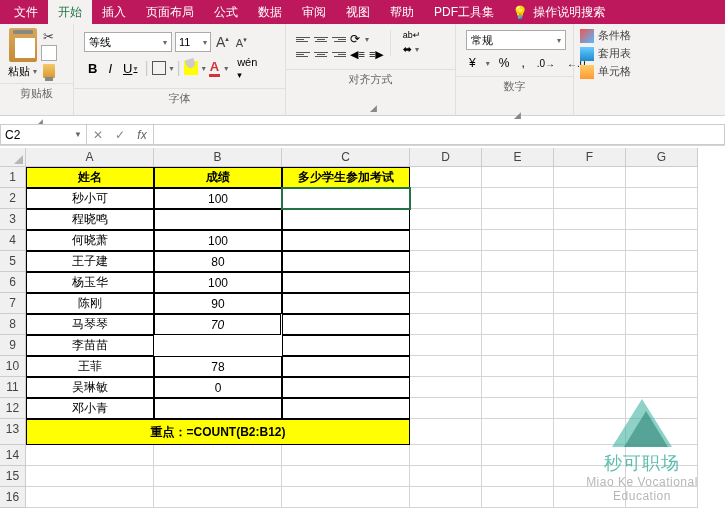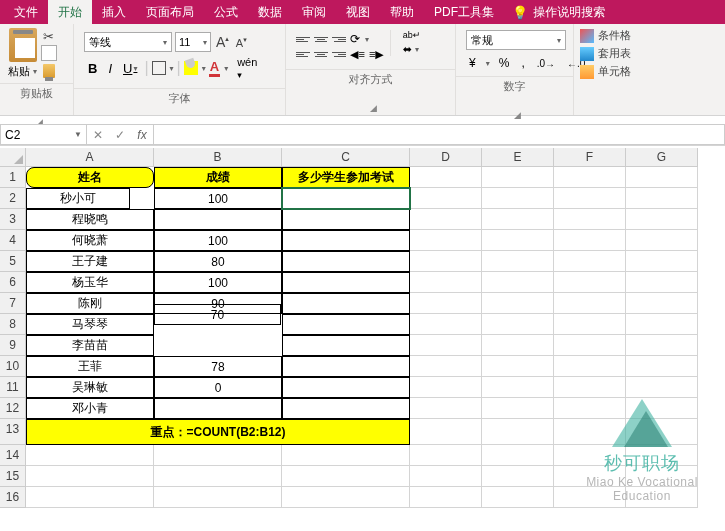--- a/index.html
+++ b/index.html
@@ -387,43 +387,43 @@
       <div class="cell " style="left: 456px; top: 299px; width: 72px; height: 21px;"></div>
       <div class="cell " style="left: 528px; top: 299px; width: 72px; height: 21px;"></div>
       <div class="cell " style="left: 600px; top: 299px; width: 72px; height: 21px;"></div>
       <div class="cell " style="left: 0px; top: 320px; width: 128px; height: 21px;"></div>
       <div class="cell " style="left: 128px; top: 320px; width: 128px; height: 21px;"></div>
       <div class="cell " style="left: 256px; top: 320px; width: 128px; height: 21px;"></div>
       <div class="cell " style="left: 384px; top: 320px; width: 72px; height: 21px;"></div>
       <div class="cell " style="left: 456px; top: 320px; width: 72px; height: 21px;"></div>
       <div class="cell " style="left: 528px; top: 320px; width: 72px; height: 21px;"></div>
       <div class="cell " style="left: 600px; top: 320px; width: 72px; height: 21px;"></div>
-      <div class="cell hdr thick" style="left: 0px; top: 0px; width: 128px; height: 21px; border-radius: 8px;">姓名</div>
+      <div class="cell hdr thick" style="left: 0px; top: 0px; width: 128px; height: 21px;">姓名</div>
       <div class="cell hdr thick" style="left: 128px; top: 0px; width: 128px; height: 21px;">成绩</div>
       <div class="cell hdr thick" style="left: 256px; top: 0px; width: 128px; height: 21px;">多少学生参加考试</div>
-      <div class="cell thick" style="left: 0px; top: 21px; width: 104px; height: 21px;">秒小可</div>
+      <div class="cell thick" style="left: 0px; top: 21px; width: 128px; height: 21px;">秒小可</div>
       <div class="cell thick" style="left: 128px; top: 21px; width: 128px; height: 21px;">100</div>
       <div class="cell thick" style="left: 256px; top: 21px; width: 128px; height: 21px;"></div>
       <div class="cell thick" style="left: 0px; top: 42px; width: 128px; height: 21px;">程晓鸣</div>
       <div class="cell thick" style="left: 128px; top: 42px; width: 128px; height: 21px;"></div>
       <div class="cell thick" style="left: 256px; top: 42px; width: 128px; height: 21px;"></div>
       <div class="cell thick" style="left: 0px; top: 63px; width: 128px; height: 21px;">何晓萧</div>
       <div class="cell thick" style="left: 128px; top: 63px; width: 128px; height: 21px;">100</div>
       <div class="cell thick" style="left: 256px; top: 63px; width: 128px; height: 21px;"></div>
       <div class="cell thick" style="left: 0px; top: 84px; width: 128px; height: 21px;">王子建</div>
       <div class="cell thick" style="left: 128px; top: 84px; width: 128px; height: 21px;">80</div>
       <div class="cell thick" style="left: 256px; top: 84px; width: 128px; height: 21px;"></div>
       <div class="cell thick" style="left: 0px; top: 105px; width: 128px; height: 21px;">杨玉华</div>
       <div class="cell thick" style="left: 128px; top: 105px; width: 128px; height: 21px;">100</div>
       <div class="cell thick" style="left: 256px; top: 105px; width: 128px; height: 21px;"></div>
       <div class="cell thick" style="left: 0px; top: 126px; width: 128px; height: 21px;">陈刚</div>
       <div class="cell thick" style="left: 128px; top: 126px; width: 128px; height: 21px;">90</div>
       <div class="cell thick" style="left: 256px; top: 126px; width: 128px; height: 21px;"></div>
       <div class="cell thick" style="left: 0px; top: 147px; width: 128px; height: 21px;">马琴琴</div>
-      <div class="cell thick" style="left: 128px; top: 137px; width: 127px; height: 21px;">70</div>
+      <div class="cell thick" style="left: 128px; top: 147px; width: 127px; height: 21px; font-style: italic;">70</div>
       <div class="cell thick" style="left: 256px; top: 147px; width: 128px; height: 21px;"></div>
       <div class="cell thick" style="left: 0px; top: 168px; width: 128px; height: 21px;">李苗苗</div>
       <div class="cell thick" style="left: 256px; top: 168px; width: 128px; height: 21px;"></div>
       <div class="cell thick" style="left: 0px; top: 189px; width: 128px; height: 21px;">王菲</div>
       <div class="cell thick" style="left: 128px; top: 189px; width: 128px; height: 21px;">78</div>
       <div class="cell thick" style="left: 256px; top: 189px; width: 128px; height: 21px;"></div>
       <div class="cell thick" style="left: 0px; top: 210px; width: 128px; height: 21px;">吴琳敏</div>
       <div class="cell thick" style="left: 128px; top: 210px; width: 128px; height: 21px;">0</div>
       <div class="cell thick" style="left: 256px; top: 210px; width: 128px; height: 21px;"></div>
       <div class="cell thick" style="left: 0px; top: 231px; width: 128px; height: 21px;">邓小青</div>

